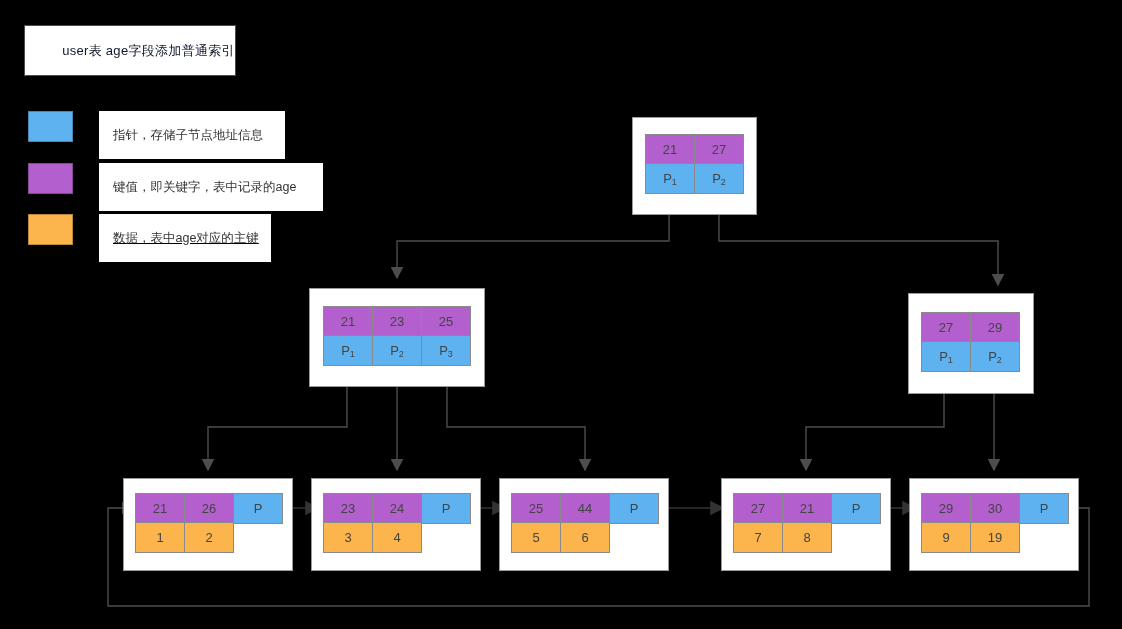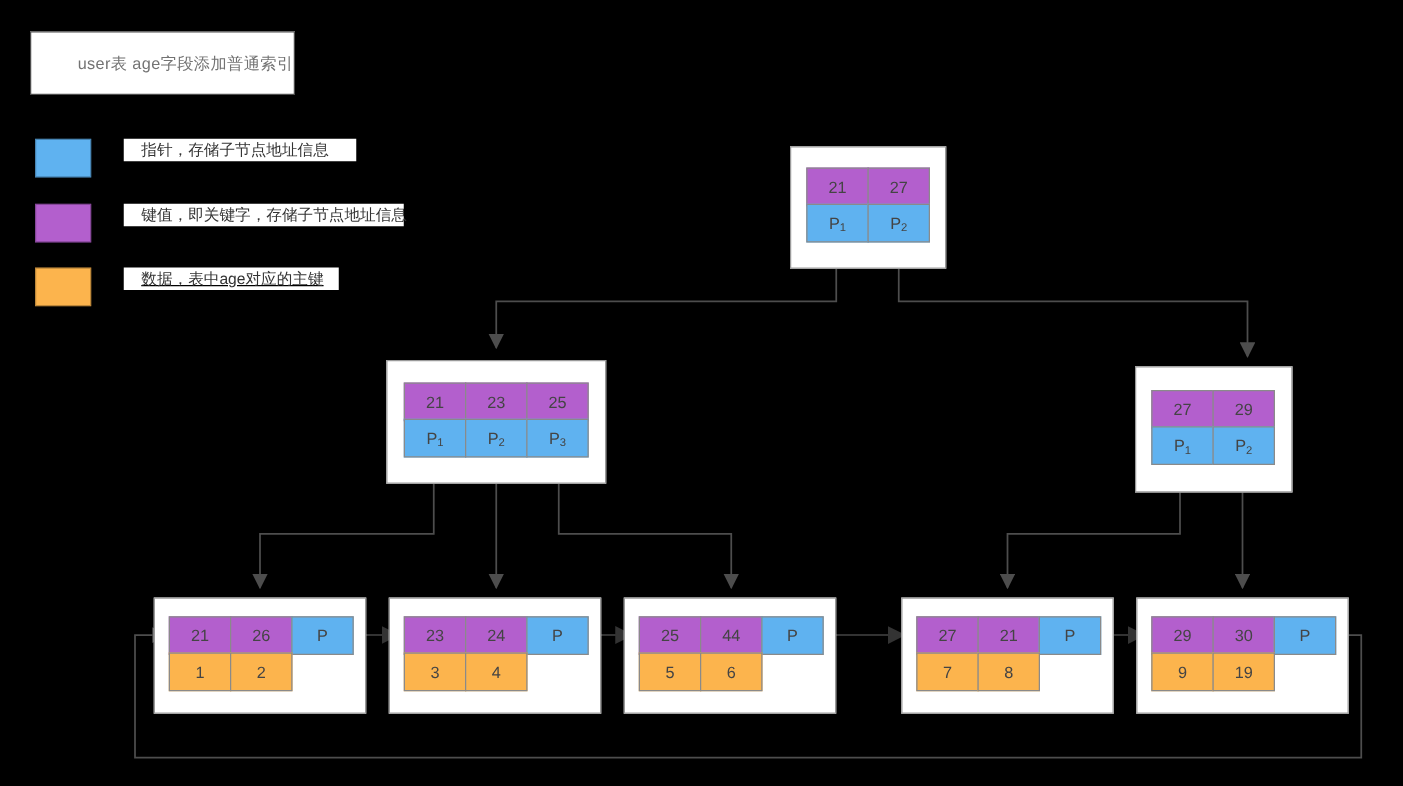--- a/index.html
+++ b/index.html
@@ -5,24 +5,24 @@
   html,body{margin:0;padding:0;background:#000;}
   body{width:1122px;height:629px;position:relative;overflow:hidden;
        font-family:"Liberation Sans","DejaVu Sans",sans-serif;}
   .canvas{position:absolute;left:0;top:0;width:1122px;height:629px;}
   svg.wires{position:absolute;left:0;top:0;width:1122px;height:629px;pointer-events:none;}
 
   
   .titlebox{position:absolute;left:24px;top:25px;width:212px;height:51px;
     background:#fff;border:1px solid #4d4d4d;box-sizing:border-box;
     display:flex;align-items:center;justify-content:center;}
-  .titlebox span{font-size:13px;color:#737373;letter-spacing:.3px;margin-left:37px;}
+  .titlebox span{font-size:13px;color:#0f172a;letter-spacing:.3px;margin-left:37px;}
 
   .swatch{position:absolute;width:45px;height:31px;border:1px solid rgba(0,0,0,.25);box-sizing:border-box;}
-  .legtext{position:absolute;background:#fff;height:18px;display:flex;align-items:center;
+  .legtext{position:absolute;background:#fff;height:48px;display:flex;align-items:center;
     padding:0 14px;box-sizing:border-box;}
   .legtext span{font-size:12.5px;color:#333;white-space:nowrap;}
 
   
   .node{position:absolute;background:#fff;border:1px solid #9a9a9a;box-sizing:border-box;}
   .cells{position:absolute;display:flex;}
   .cell{width:50px;height:31px;box-sizing:border-box;border:1px solid #8a8a8a;
     display:flex;align-items:center;justify-content:center;font-size:13px;color:#444;
     margin-left:-1px;}
   .cell:first-child{margin-left:0;}
@@ -80,21 +80,21 @@
     <span>user表 age字段添加普通索引</span>
   </div>
 
   <div class="swatch" style="left:28px;top:111px;background:#5fb2f0;"></div>
   <div class="legtext" style="left:99px;top:111px;width:186px;">
     <span>指针，存储子节点地址信息</span>
   </div>
 
   <div class="swatch" style="left:28px;top:163px;background:#b35fcd;"></div>
   <div class="legtext" style="left:99px;top:163px;width:224px;">
-    <span>键值，即关键字，存储子节点地址信息</span>
+    <span>键值，即关键字，表中记录的age</span>
   </div>
 
   <div class="swatch" style="left:28px;top:214px;background:#fcb44d;"></div>
   <div class="legtext" style="left:99px;top:214px;width:172px;text-decoration:underline;">
     <span>数据，表中age对应的主键</span>
   </div>
 
   <div class="node" style="left:632px;top:117px;width:125px;height:98px;">
     <div class="cells" style="left:12px;top:16px;">
       <div class="cell key">

